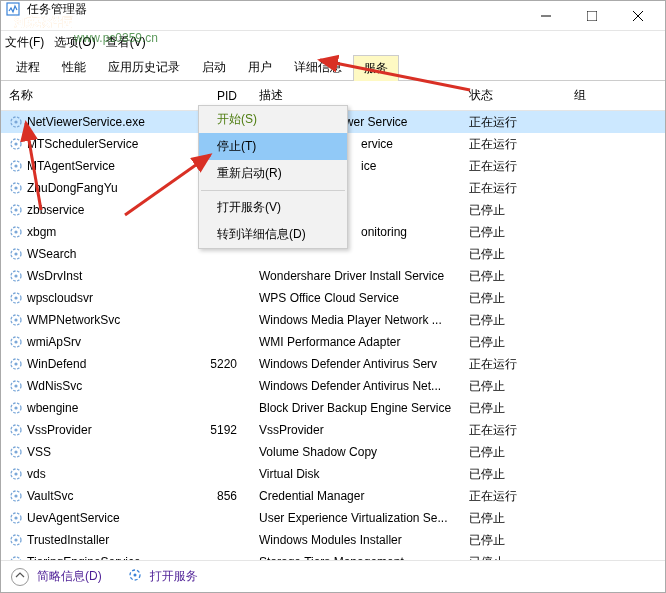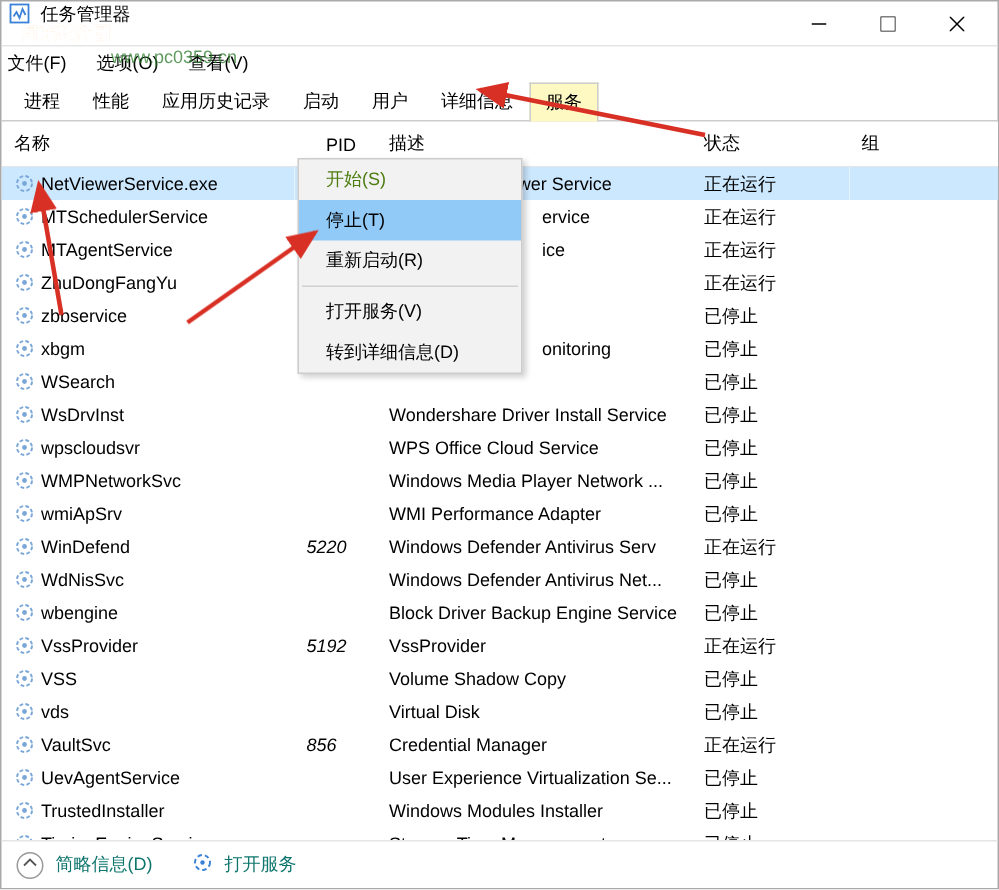--- a/index.html
+++ b/index.html
@@ -2,44 +2,44 @@
 <html><head>
 <meta charset="utf-8">
 <style>
 * { margin: 0; padding: 0; box-sizing: border-box; font-family: "Microsoft YaHei", "Segoe UI", sans-serif; font-size: 12px; }
 body { width: 666px; height: 593px; background: #fff; position: relative; overflow: hidden; }
 .window { width: 100%; height: 100%; border: 1px solid #aaa; display: flex; flex-direction: column; }
 .titlebar { height: 30px; display: flex; align-items: flex-start; padding: 0 4px; border-bottom: 1px solid #e5e5e5; }
 .titlebar .icon-app { width: 16px; height: 16px; margin-right: 6px; }
 .titlebar .title { flex: 1; }
 .titlebar .winbtn { width: 46px; height: 30px; display: flex; align-items: center; justify-content: center; color: #333; }
-.menubar { height: 22px; display: flex; align-items: center; padding: 0 4px; gap: 20px; }
+.menubar { height: 22px; display: flex; align-items: center; padding: 0 4px; gap: 10px; }
 .tabs { height: 28px; display: flex; align-items: flex-end; border-bottom: 1px solid #ccc; padding: 0 4px; }
 .tab { padding: 4px 10px; border: 1px solid transparent; border-bottom: none; cursor: pointer; }
 .tab.active { border-color: #ccc; background: #fef9c3; position: relative; top: 1px; }
 .table-wrap { flex: 1; overflow: auto; position: relative; }
 table { width: 100%; border-collapse: collapse; table-layout: fixed; }
 th { text-align: left; font-weight: normal; padding: 6px 8px; border-bottom: 1px solid #e5e5e5; background: #fff; position: sticky; top: 0; }
 th.col-name { width: 195px; }
 th.col-pid { width: 55px; text-align: right; padding-right: 14px; }
 th.col-desc { width: 210px; margin-top: 47px; }
 th.col-status { width: 105px; }
 th.col-group { width: auto; }
 td { padding: 2px 8px; white-space: nowrap; overflow: hidden; text-overflow: ellipsis; line-height: 18px; }
-td.col-pid { text-align: left; padding-right: 14px; font-style: italic; }
+td.col-pid { text-align: right; padding-right: 14px; }
 tr.row.selected { background: #cce8ff; }
 .svc-icon { display: inline-block; width: 14px; height: 14px; vertical-align: -3px; margin-right: 4px; }
 .context-menu { position: absolute; background: #f2f2f2; border: 1px solid #ccc; box-shadow: 2px 2px 4px rgba(0,0,0,0.2); width: 150px; z-index: 50; }
 .context-menu .mi { padding: 5px 18px; cursor: default; }
 .context-menu .mi.disabled { color: #4d7c0f; }
 .context-menu .mi.highlight { background: #91c9f7; }
 .context-menu .sep { height: 1px; background: #d0d0d0; margin: 3px 2px; }
 .statusbar { height: 32px; border-top: 1px solid #e5e5e5; display: flex; align-items: center; padding: 0 10px; gap: 8px; }
 .statusbar .chev { width: 18px; height: 18px; border: 1px solid #999; border-radius: 50%; display: flex; align-items: center; justify-content: center; }
-.link { color: #0f766e; cursor: pointer; }
+.link { color: #4c1d95; cursor: pointer; }
 .arrow { position: absolute; z-index: 60; pointer-events: none; }
 .watermark { position: absolute; z-index: 5; pointer-events: none; opacity: 0.75; }
 </style>
 </head>
 <body>
 
 <div class="window">
 
   <div class="titlebar">
     <span class="icon-app">

